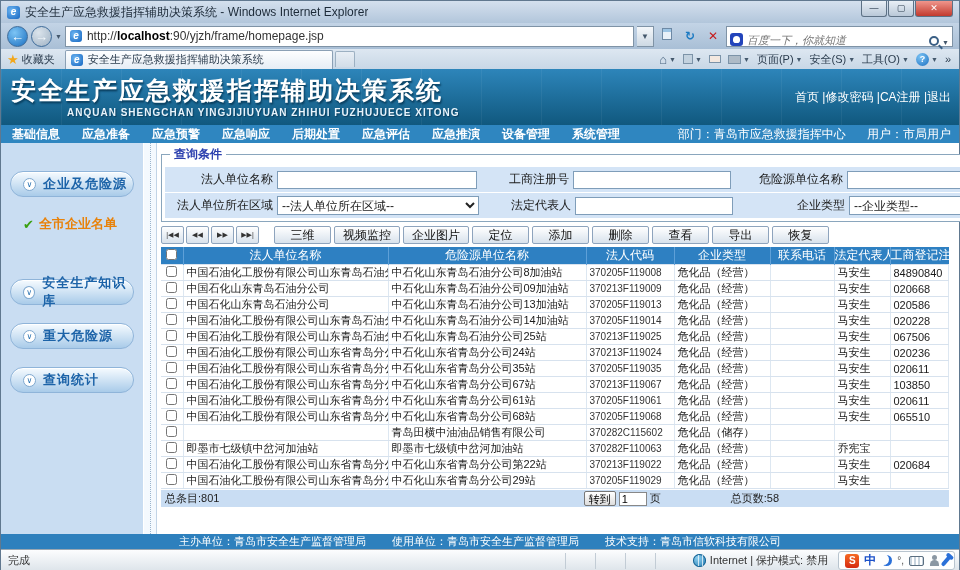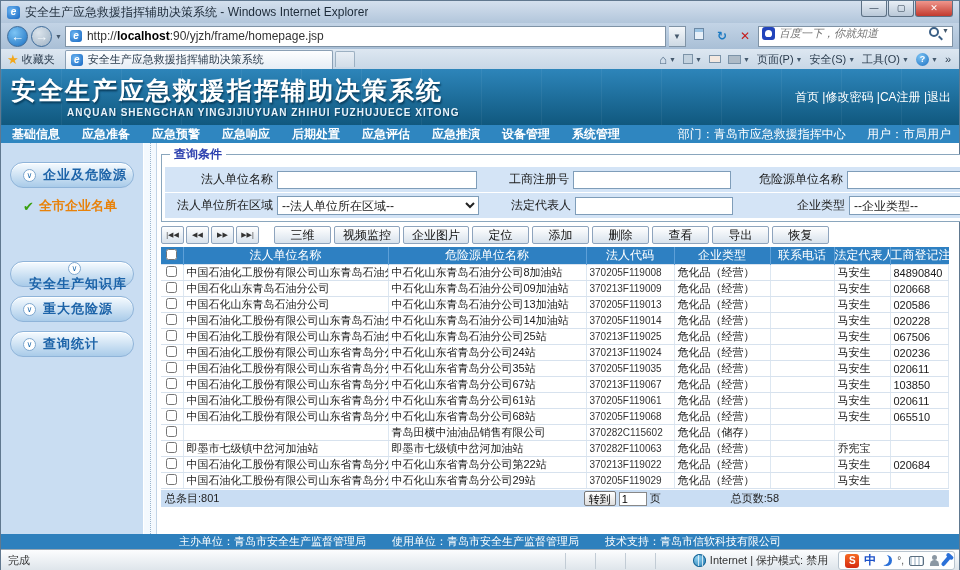--- a/index.html
+++ b/index.html
@@ -26,21 +26,21 @@
   .navcirc.fwd { background:radial-gradient(circle at 35% 30%,#dbe4ec,#9fb2c4); color:#f4f8fb; }
   .addrbox { flex:1; height:21px; background:#fff; border:1px solid #7f93a6; display:flex; align-items:center; padding:0 4px; min-width:0; }
   .addrbox .url { font-size:12px; color:#333; white-space:nowrap; overflow:hidden; }
   .addrbox .url b { color:#000;text-align:right; }
   .addr-dd { width:17px; height:21px; border:1px solid #7f93a6; border-left:none; background:linear-gradient(#f4f7fa,#cdd9e4);
     font-size:8px; text-align:center; line-height:20px; color:#44586c; flex:0 0 auto;}
   .abtn { width:20px; height:20px; text-align:center; line-height:19px; font-size:12px; flex:0 0 auto; border:1px solid transparent; }
   .compat-page { display:inline-block; width:10px; height:12px; background:#e8f0f8; border:1px solid #6d89a5; box-shadow:inset 0 3px 0 #9cc4e4; }
   .abtn.refresh { color:#1c7ac2; font-weight:bold; }
   .abtn.stop { color:#c61b1b; font-weight:bold; }
-  .searchbox { width:195px; height:21px; background:#fff; border:1px solid #7f93a6; display:flex; align-items:flex-start; padding:0 3px; flex:0 0 auto; }
+  .searchbox { width:227px; height:21px; background:#fff; border:1px solid #7f93a6; display:flex; align-items:flex-end; padding:0 3px; flex:0 0 auto; }
   .baidu-ico { width:13px; height:13px; border-radius:3px; background:#2244bb; position:relative; margin-right:4px; flex:0 0 auto;}
   .baidu-ico::after { content:""; position:absolute; left:3px; top:3px; width:7px; height:7px; border-radius:50% 50% 40% 40%; background:#fff; }
   .searchbox input { flex:1; border:none; outline:none; font-size:11px; font-style:italic; color:#444; min-width:0;
     font-family:"Liberation Sans","DejaVu Sans",sans-serif; background:transparent;}
   .mag { width:10px; height:10px; border:2px solid #3a5f85; border-radius:50%; position:relative; margin:0 3px; flex:0 0 auto;}
   .mag::after { content:""; position:absolute; width:5px; height:2px; background:#3a5f85; transform:rotate(45deg); left:7px; top:8px; }
   .dd { font-size:7px; color:#44586c; }
 
   .favbar { height:20px; display:flex; align-items:center; padding-left:6px;
     background:linear-gradient(#dde7f1,#c8d7e6); font-size:11px; color:#2b3c4e; }
@@ -62,24 +62,24 @@
   .toplinks { position:absolute; right:8px; top:20px; font-size:12px; color:#fff; }
   .toplinks a { color:#fff; text-decoration:none; }
   .navbar { height:18px; background:#2f86c0; display:flex; align-items:center; font-size:12px; color:#fff; }
   .nav-item { font-weight:bold; padding:0 11px; white-space:nowrap; }
   .navright { margin-left:auto; padding-right:8px; white-space:nowrap; font-size:12px; }
   .navright span { margin-left:18px; }
 
   
   .bodyarea { height:391px; display:flex; background:#eef5fc; }
   .sidebar { width:142px; background:#c9ddf2; padding-top:10px; flex:0 0 auto; }
-  .side-group { margin:9px 9px; height:26px; border-radius:13px; border:1px solid #8fb4d9;
+  .side-group { margin:18px 9px; height:26px; border-radius:13px; border:1px solid #8fb4d9;
     background:linear-gradient(#f6fbff,#a9cbe9); display:flex; align-items:center; padding-left:12px;
     box-shadow:inset 0 1px 0 #fff; cursor:default; }
-  .side-group.gap { margin-top:46px;flex-direction:column; }
+  .side-group.gap { margin-top:46px; }
   .chev { width:13px; height:13px; border-radius:50%; background:#fff; border:1px solid #7fa8cf; color:#2a72b0;
     font-size:8px; text-align:center; line-height:12px; margin-right:7px; }
   .chev::after { content:"∨"; }
   .glabel { font-size:13px; font-weight:bold; color:#1c63a8; letter-spacing:1px; }
   .side-active { margin:7px 0 10px 22px; display:flex; align-items:center; font-size:13px; font-weight:bold; color:#e8820a; cursor:pointer;}
   .check { color:#3aa010; margin-right:5px; font-size:13px; }
   .splitter { width:14px; background:#f4f9fe; border-left:1px solid #ffffff; border-right:1px solid #c2d4e6; position:relative; flex:0 0 auto;}
   .splitter::after { content:""; position:absolute; left:6px; top:0; bottom:0; border-left:1px dotted #9ab4cc; }
 
   .main { flex:1; background:#fff; padding:3px 10px 0 4px; min-width:0; }

